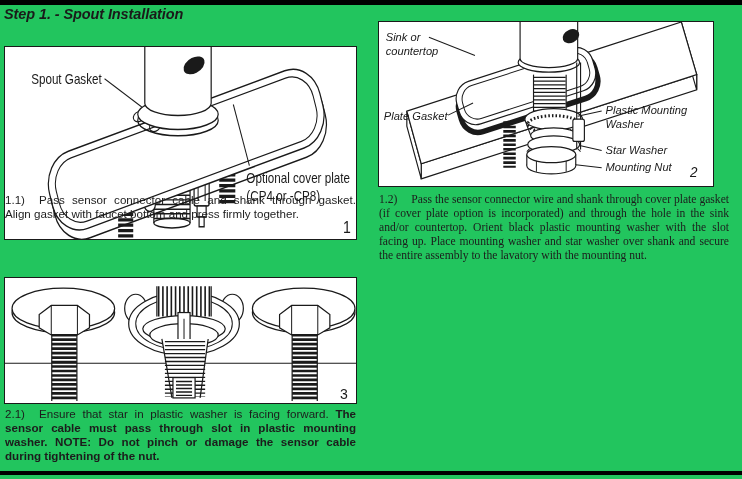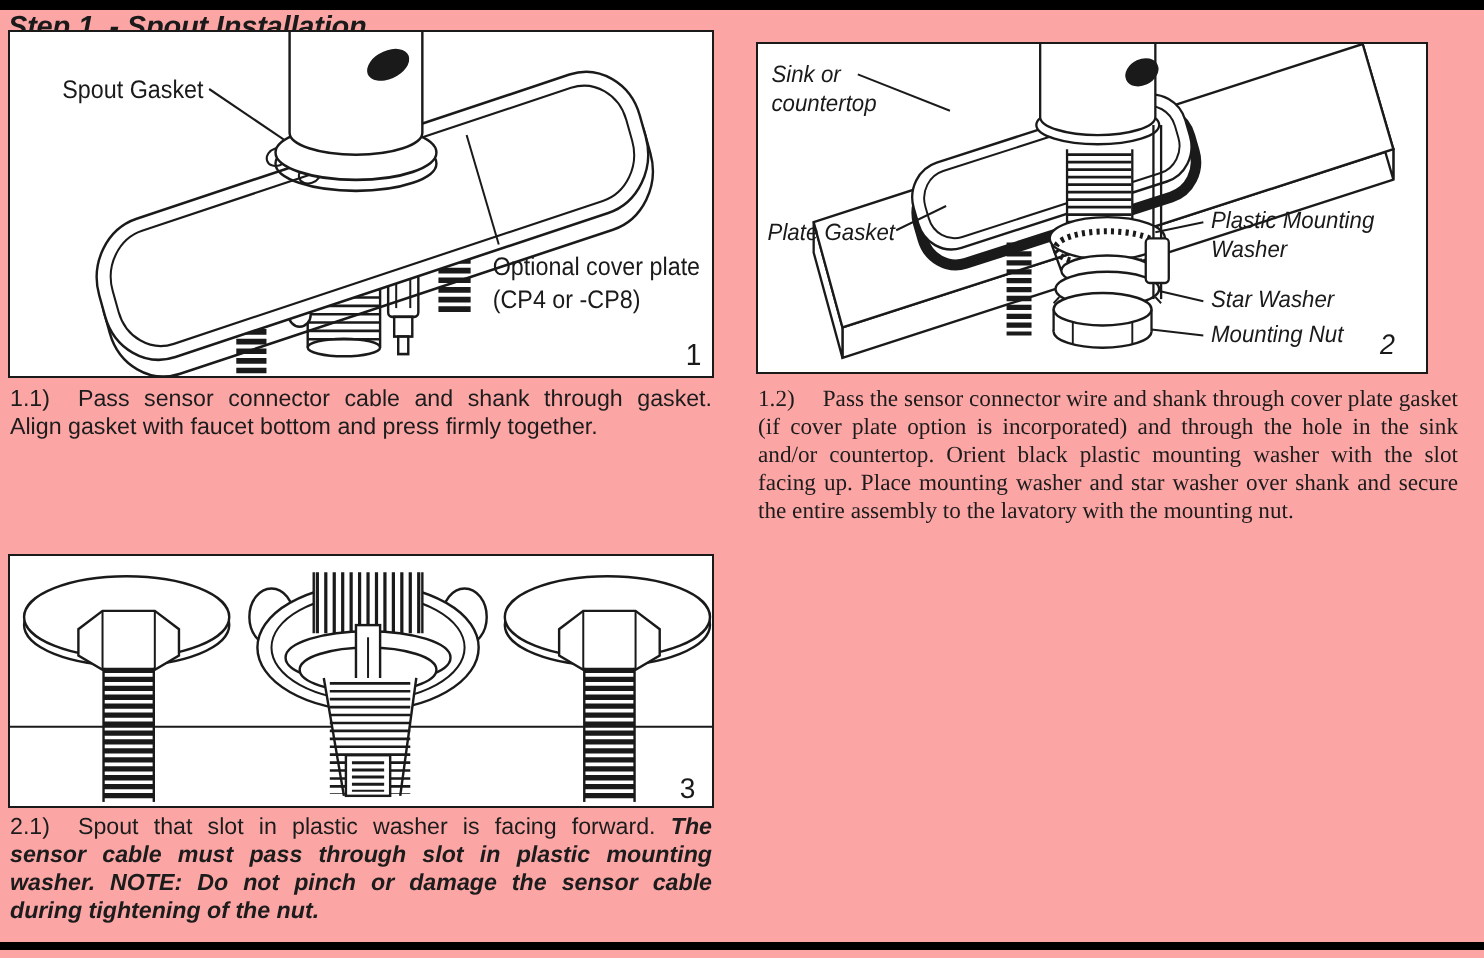--- a/index.html
+++ b/index.html
@@ -1,41 +1,41 @@
 <!DOCTYPE html>
 <html><head>
 <meta charset="utf-8">
 <style>
   html,body { margin:0; padding:0; background:#ffffff; }
   .page {
-    position:relative; width:742px; height:479px; background:#fca5a5;
+    position:relative; width:742px; height:479px; background:#22c55e;
     font-family:"Liberation Sans", sans-serif; color:#1a1a1a; overflow:hidden;
   }
   .rule { position:absolute; left:0; width:742px; background:#000; }
   .rule-top { top:0; height:5px; }
   .rule-bottom { top:471px; height:4px; }
   .title {
     position:absolute; left:4px; top:6px; margin:0;
     font-size:14.5px; font-weight:bold; font-style:italic; letter-spacing:-0.1px;
   }
   .figbox {
     position:absolute; border:1.8px solid #1a1a1a; background:#fff; box-sizing:border-box;
   }
-  #fig1 { left:4px;   top:15px;  width:353px; height:174px; }
+  #fig1 { left:4px;   top:46px;  width:353px; height:194px; }
   #fig2 { left:378px; top:21px;  width:336px; height:166px;font-style:italic; }
   #fig3 { left:4px;   top:277px; width:353px; height:127px; }
   .para {
     position:absolute; margin:0; font-size:11.6px; line-height:14px;
     text-align:justify; color:#1c1c1c;
   }
   #text11 { left:5px;   top:193px; width:351px; }
   #text12 { left:379px; top:193px; width:350px;font-family:Liberation Serif, serif; }
   #text13 { left:5px;   top:407px; width:351px; }
   .snum { margin-right:14px; }
-  .emph { font-weight:bold; font-style:italic; }
+  .emph { font-weight:bold; }
   svg { display:block; width:100%; height:100%; }
   svg text { font-family:"Liberation Sans", sans-serif; font-size:11.6px; fill:#1a1a1a; }
   svg text.fignum { font-size:14px; }
   .ln { stroke:#1a1a1a; fill:none; stroke-width:1.2; }
   .th { stroke:#1a1a1a; fill:none; stroke-width:1; }
   .wf { fill:#ffffff; stroke:#1a1a1a; stroke-width:1.2; }
   .dark { fill:#1a1a1a; stroke:none; }
   .leader { stroke:#1a1a1a; stroke-width:1; fill:none; }
 </style>
 </head>
@@ -208,17 +208,17 @@
         <line x1="179" y1="62" x2="179" y2="117" stroke="#1a1a1a" stroke-width="40" stroke-dasharray="1.3 2.6"></line>
         <line x1="156" y1="60" x2="166" y2="118" class="ln"></line>
         <line x1="202" y1="60" x2="194" y2="118" class="ln"></line>
         <rect x="167" y="98" width="22" height="20" class="wf"></rect>
         <line x1="178" y1="101" x2="178" y2="116" stroke="#1a1a1a" stroke-width="16" stroke-dasharray="1.5 2"></line>
       </g>
       <text x="333" y="119" class="fignum">3</text>
     </svg>
   </div>
 
-  <p class="para" id="text13"><span class="snum">2.1)</span><span>Spout that slot in plastic washer is facing forward.</span> <span class="emph">The sensor cable must pass through slot in plastic mounting washer.  NOTE: Do not pinch or damage the sensor cable during tightening of the nut.</span></p>
+  <p class="para" id="text13"><span class="snum">2.1)</span><span>Ensure that star in plastic washer is facing forward.</span> <span class="emph">The sensor cable must pass through slot in plastic mounting washer.  NOTE: Do not pinch or damage the sensor cable during tightening of the nut.</span></p>
 
   <div class="rule rule-bottom"></div>
 
 </div>
 
 </body></html>

